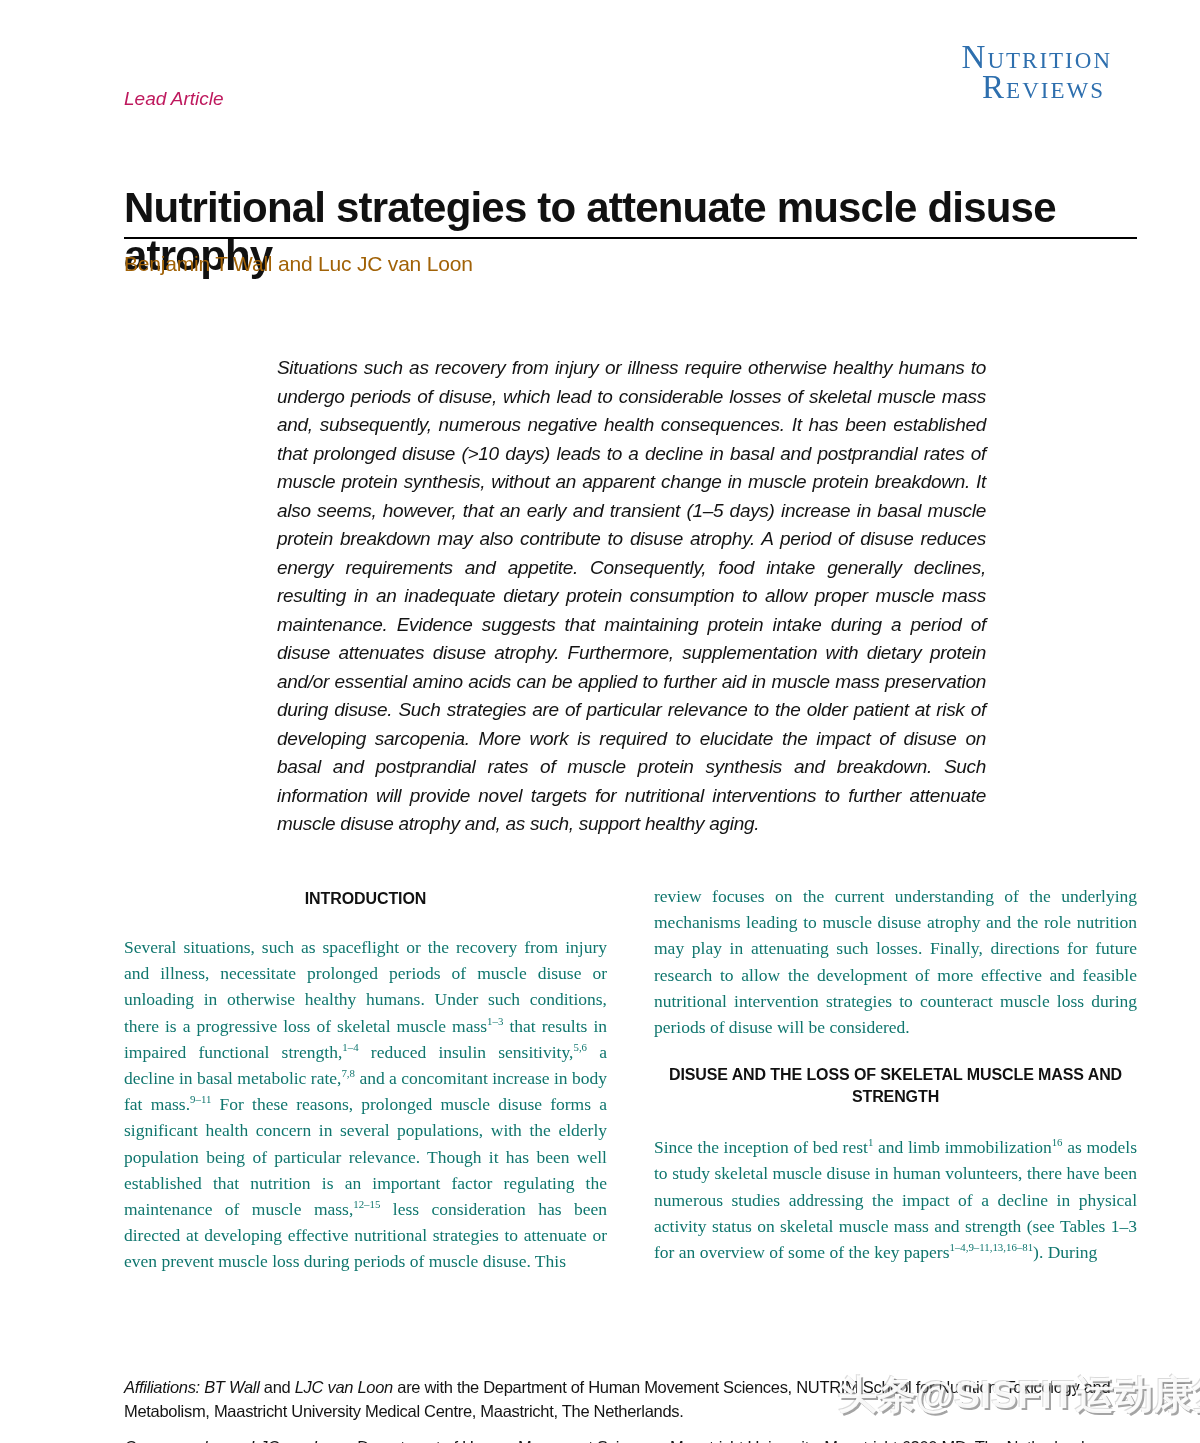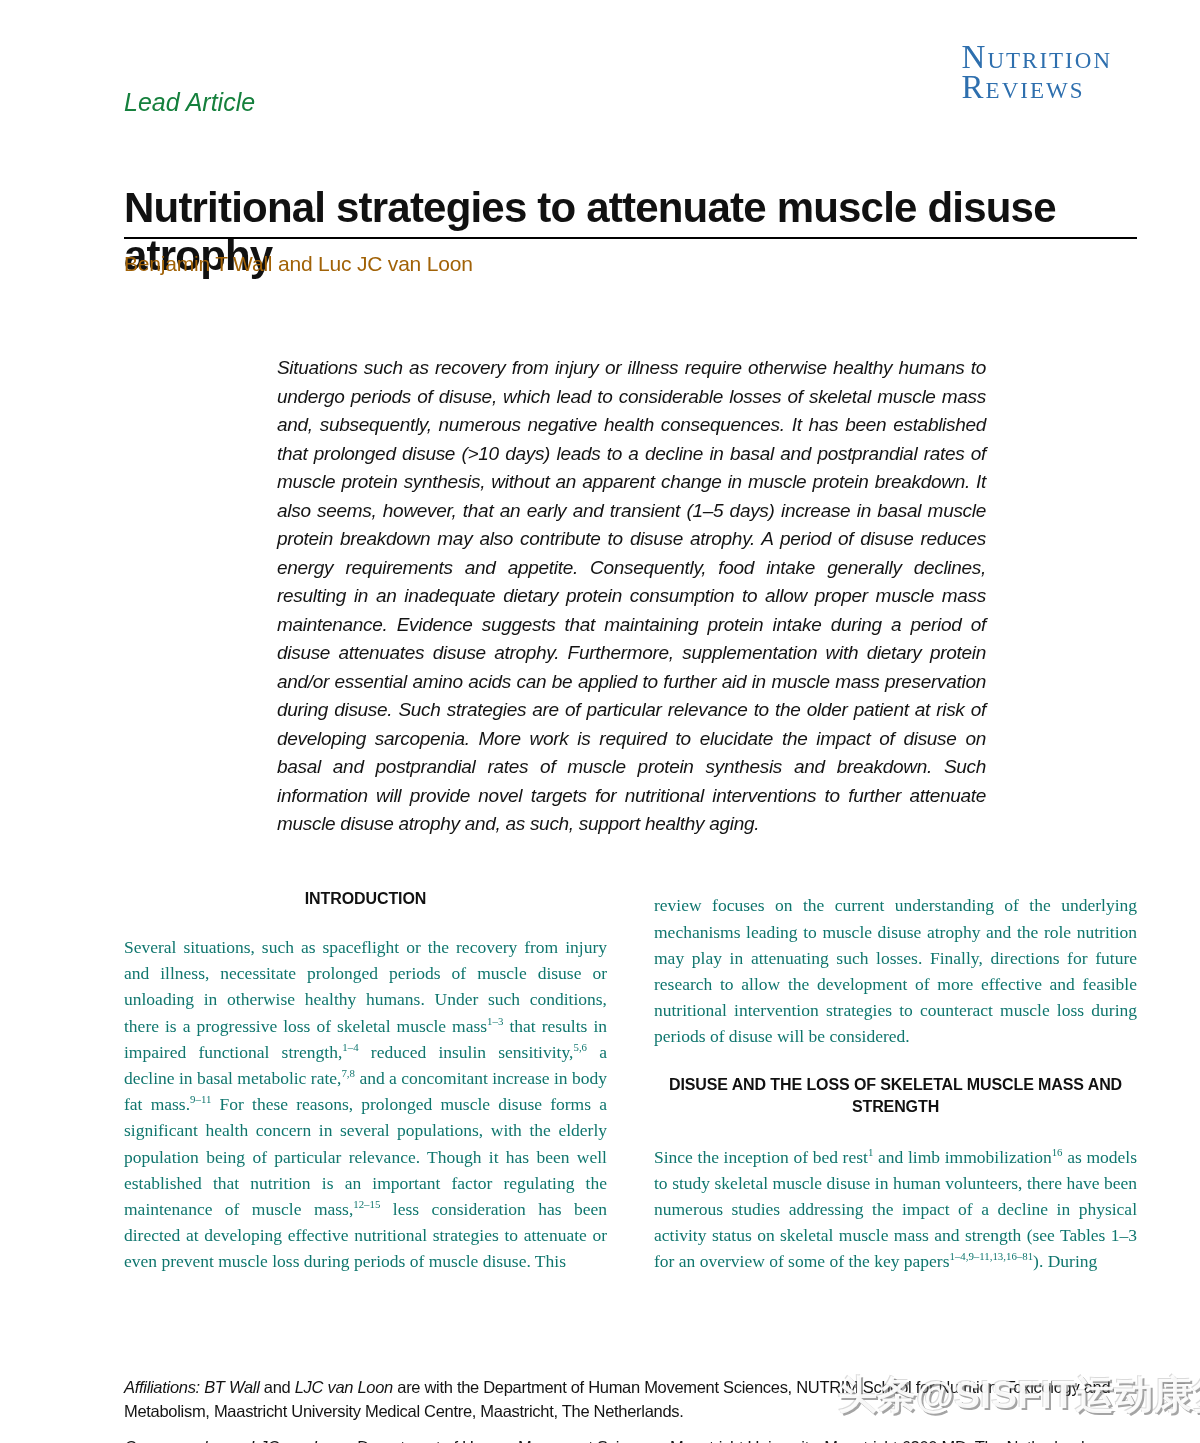--- a/index.html
+++ b/index.html
@@ -8,27 +8,28 @@
     width:1200px;height:1443px;
     background:#ffffff;
     overflow:hidden;
     font-family:"Liberation Serif", serif;
     color:#161616;
   }
   
   .lead-article{
     position:absolute;left:124px;top:88px;
     font-family:"Liberation Sans", sans-serif;
-    font-style:italic;font-size:25px;font-weight:400;color:#15803d;
+    font-style:italic;font-size:19px;font-weight:400;color:#be185d;
   }
   .logo{
     position:absolute;right:88px;top:42px;
     font-family:"Liberation Serif", serif;
     font-variant:small-caps;
     color:#2e6fae;
+    text-align:right;
     letter-spacing:2px;
     line-height:0.92;
     font-size:33px;
   }
   .logo .line2{display:block;margin-right:7px;}
   
   .title{
     position:absolute;left:124px;top:184px;width:1013px;
     font-family:"Liberation Sans", sans-serif;
     font-weight:700;font-size:42px;letter-spacing:-0.8px;color:#111;
@@ -53,21 +54,21 @@
     text-align:justify;color:#141414;margin-top:36px;
   }
   .copyright{
     margin-top:7px;
     font-family:"Liberation Sans", sans-serif;
     font-size:15px;color:#141414;letter-spacing:-0.2px;
   }
   
   .columns{
     position:absolute;left:124px;top:888px;width:1013px;
-    display:flex;gap:47px;align-items:flex-end;
+    display:flex;gap:47px;
   }
   .col{width:483px;}
   .col-heading{
     font-family:"Liberation Sans", sans-serif;
     font-weight:700;font-size:16px;letter-spacing:-0.1px;
     text-align:center;color:#111;
     margin:0 0 24px 0;line-height:22px;
   }
   .body-par{
     font-size:17.5px;line-height:26.2px;text-align:justify;

